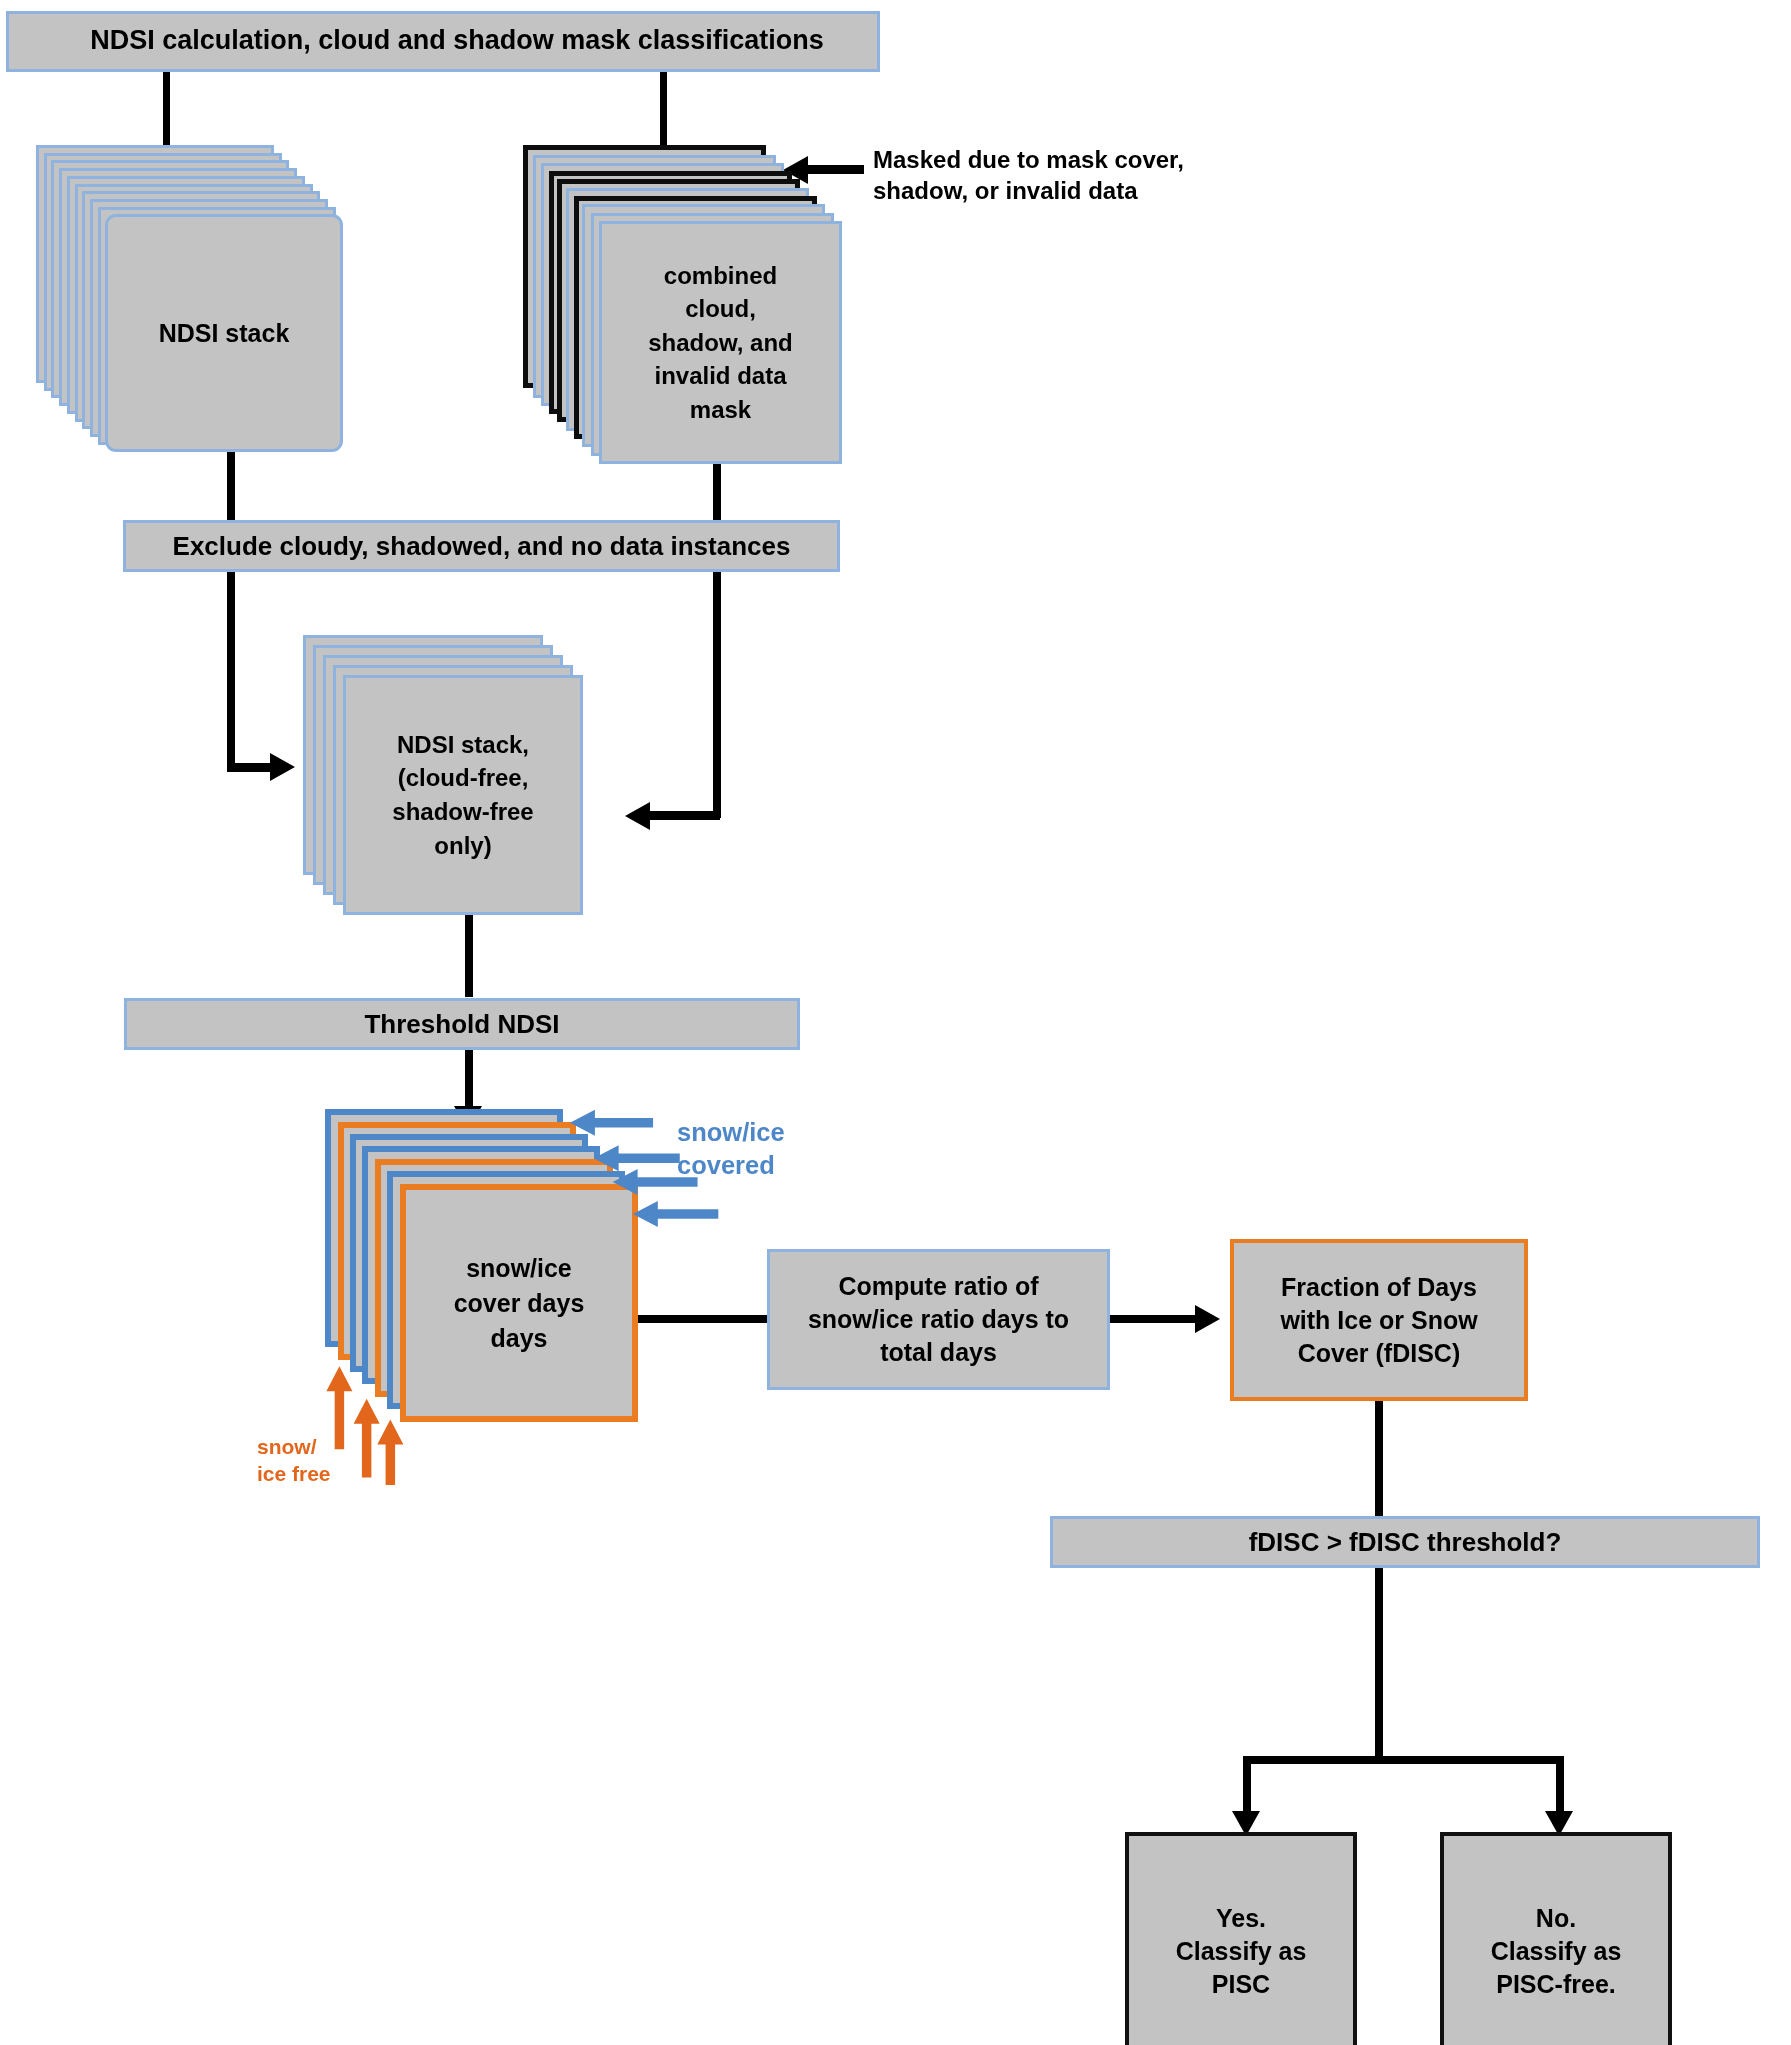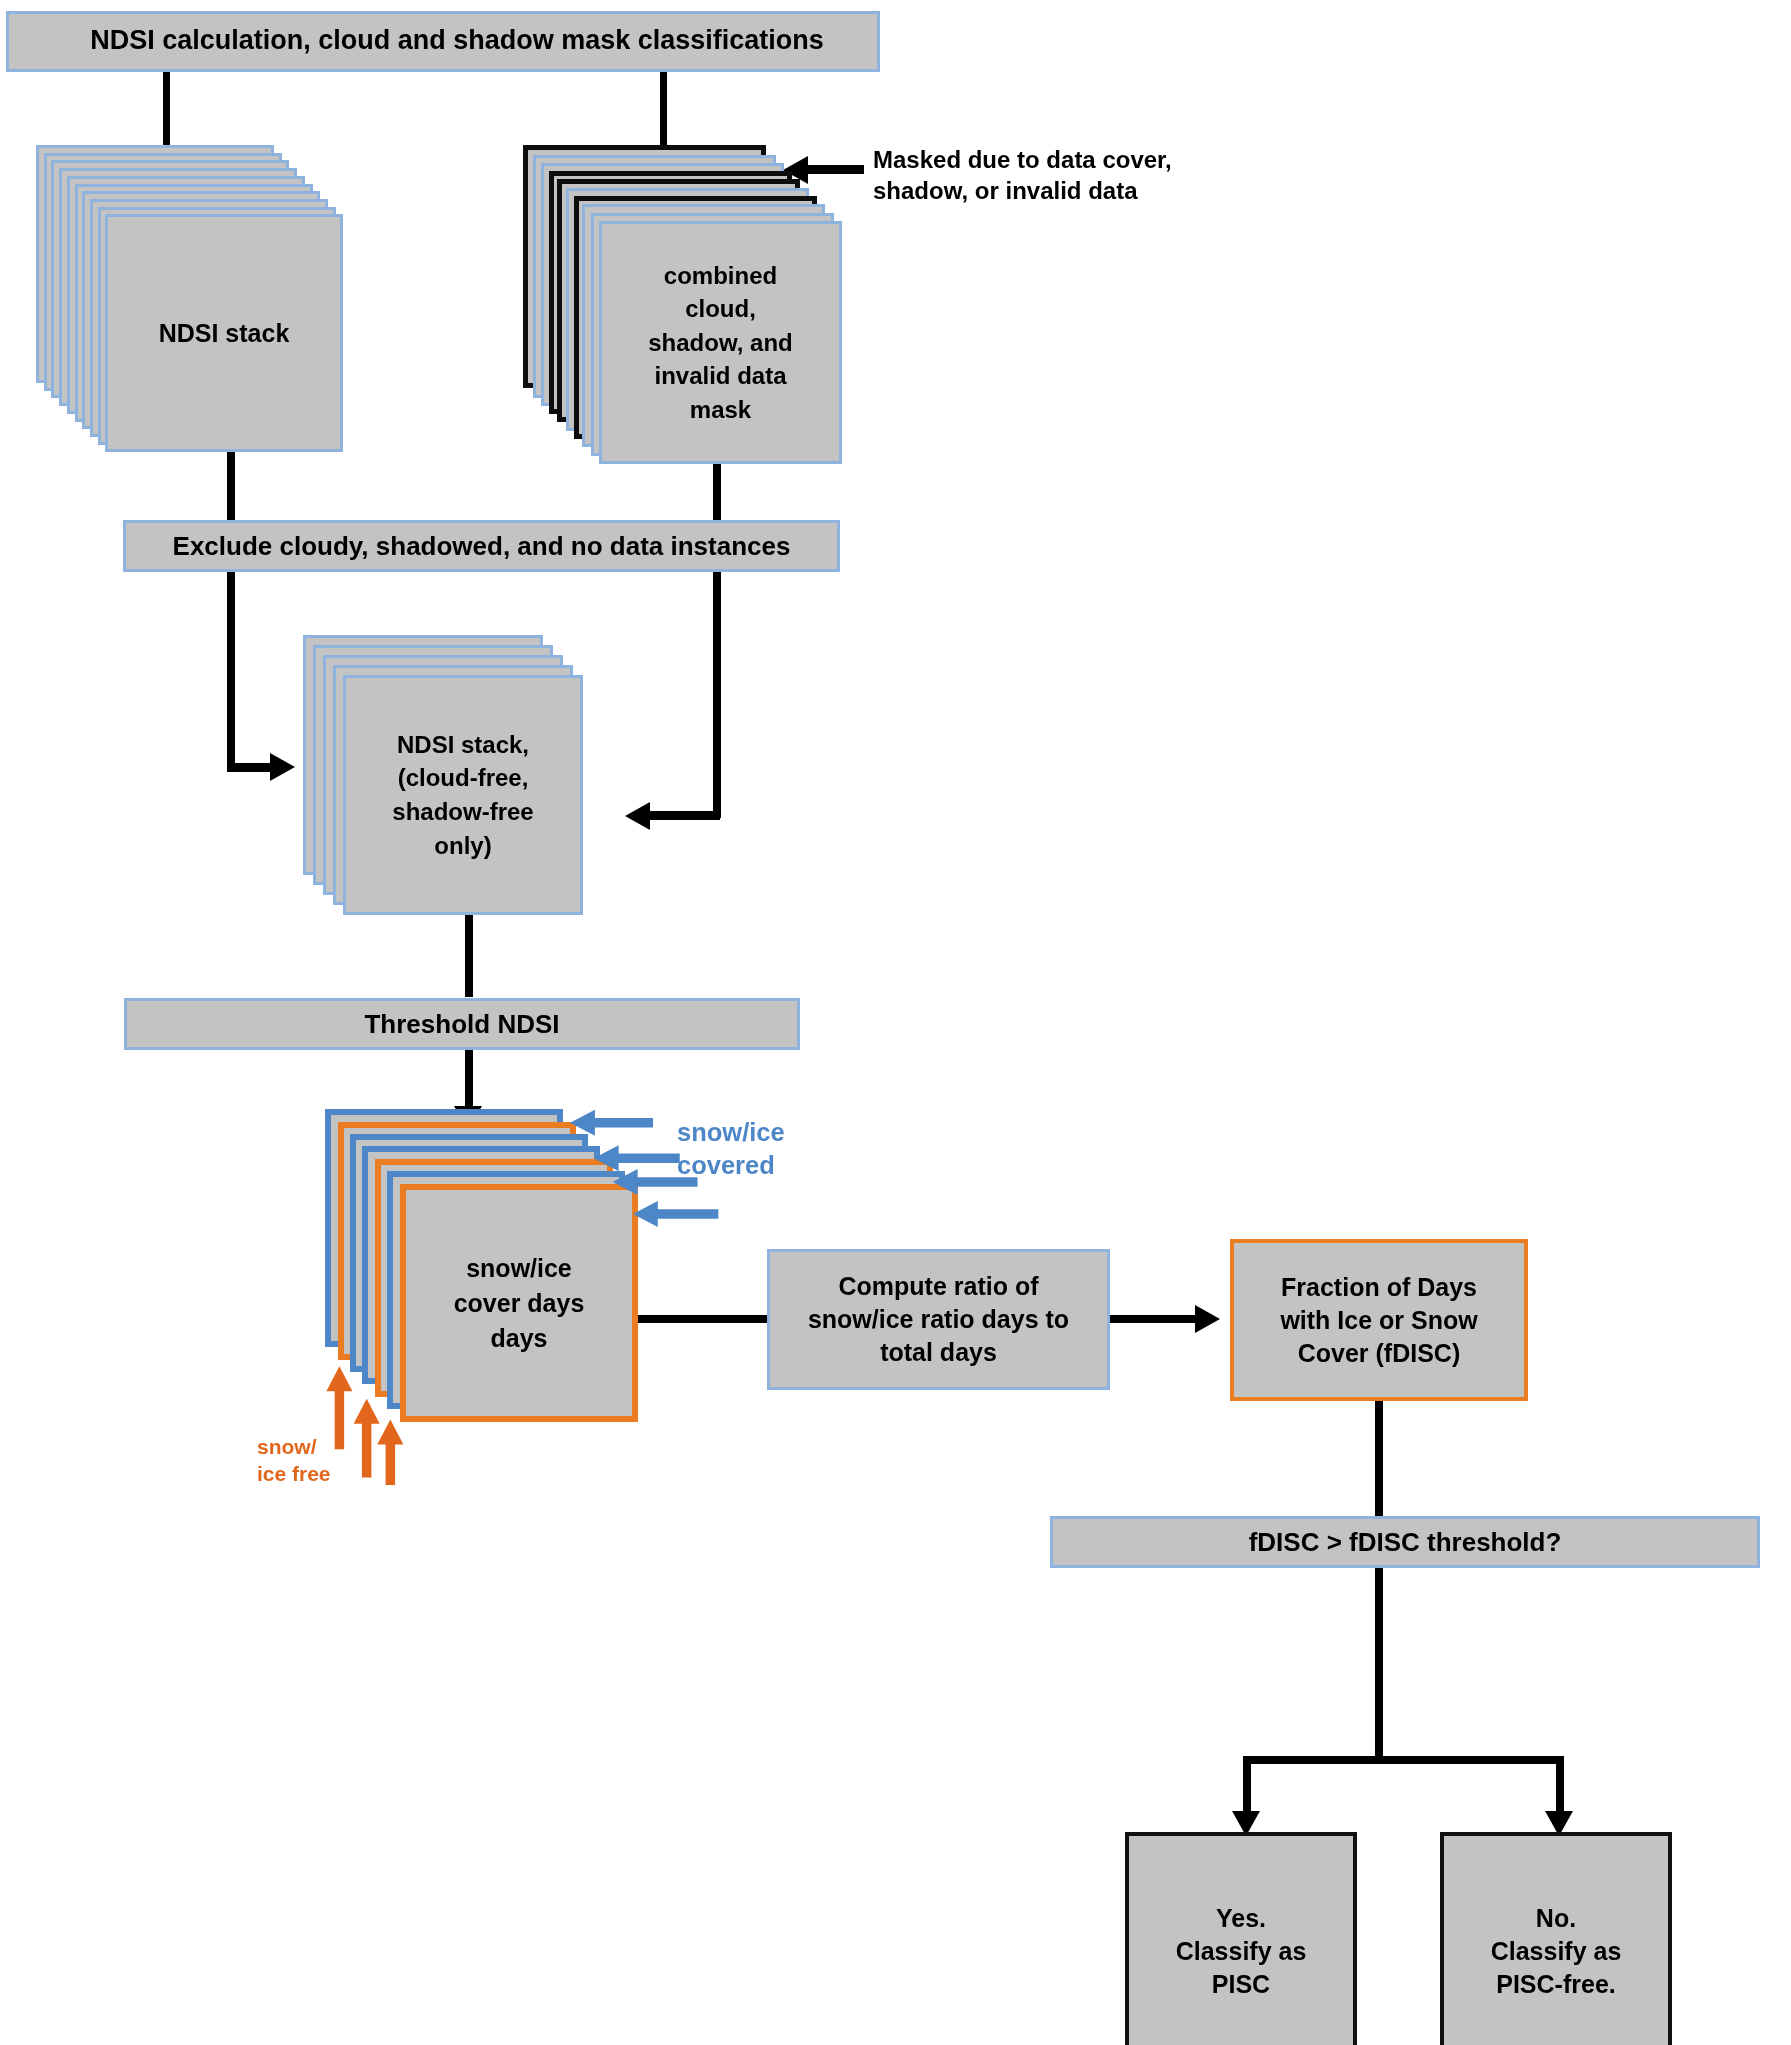--- a/index.html
+++ b/index.html
@@ -112,21 +112,21 @@
   <div class="stackwrap" style="left:36px; top:145px; width:338px; height:291px;">
     <div class="layer" style="left:0px;   top:0px;   width:238px; height:238px;"></div>
     <div class="layer" style="left:7.7px;  top:7.7px;  width:238px; height:238px;"></div>
     <div class="layer" style="left:15.4px;  top:15.4px;  width:238px; height:238px;"></div>
     <div class="layer" style="left:23px;  top:23px;  width:238px; height:238px;"></div>
     <div class="layer" style="left:31px;  top:31px;  width:238px; height:238px;"></div>
     <div class="layer" style="left:39px;  top:39px;  width:238px; height:238px;"></div>
     <div class="layer" style="left:46px;  top:46px;  width:238px; height:238px;"></div>
     <div class="layer" style="left:54px;  top:54px;  width:238px; height:238px;"></div>
     <div class="layer" style="left:62px; top:62px; width:238px; height:238px;"></div>
-    <div class="layer front" style="left:69px; top:69px; width:238px; height:238px; font-size:25px;">
+    <div class="layer front" style="left:69px; top:69px; width:238px; height:238px; font-size:25px;border-radius:11px;">
       <span>NDSI stack</span>
     </div>
   </div>
 
   <div class="stackwrap" style="left:523px; top:145px; width:356px; height:297px;">
     <div class="layer black" style="left:0px;   top:0px;   width:243px; height:243px;"></div>
     <div class="layer" style="left:9.5px;  top:9.5px;  width:243px; height:243px;"></div>
     <div class="layer" style="left:18px;  top:18px;  width:243px; height:243px;"></div>
     <div class="layer black" style="left:26px;  top:26px;  width:243px; height:243px;"></div>
     <div class="layer black" style="left:34px;  top:34px;  width:243px; height:243px;"></div>
@@ -141,21 +141,21 @@
         <span>shadow, and</span><br>
         <span>invalid data</span><br>
         <span>mask</span>
       </span>
     </div>
   </div>
 
   <div class="hline" style="left:805px; top:165px; width:59px; height:9px;"></div>
   <div class="arrowhead arrow-left" style="left:783px; top:156px;"></div>
   <div class="annot black" style="left:873px; top:144px; font-size:24px;">
-    <span>Masked due to data cover,</span><br>
+    <span>Masked due to mask cover,</span><br>
     <span>shadow, or invalid data</span>
   </div>
 
   <div class="vline" style="left:227px; top:436px; width:7.7px; height:86px;"></div>
 
   <div class="vline" style="left:713px; top:444px; width:7.7px; height:78px;"></div>
 
   <div class="box" style="left:123px; top:520px; width:717px; height:52px; font-size:26px;">
     <span>Exclude cloudy, shadowed, and no data instances</span>
   </div>

